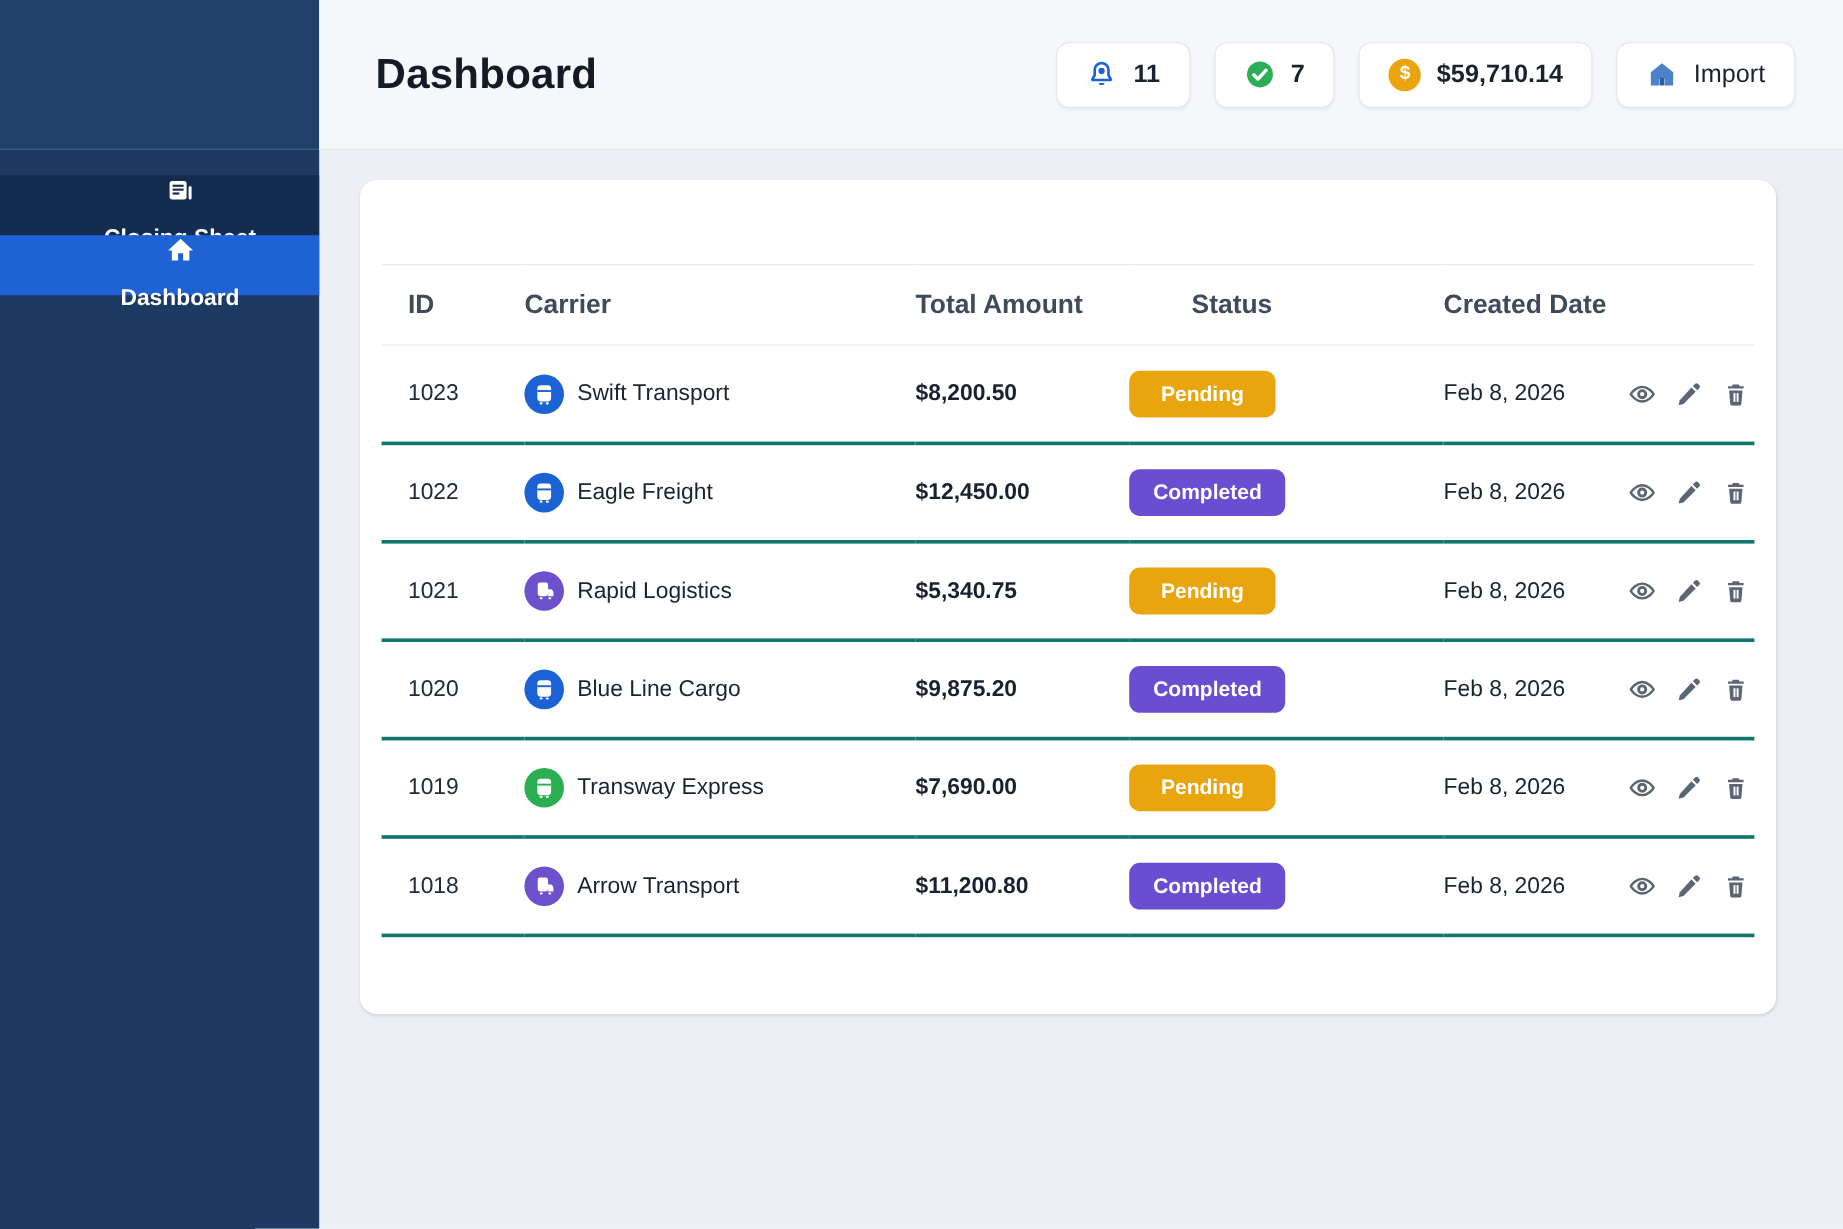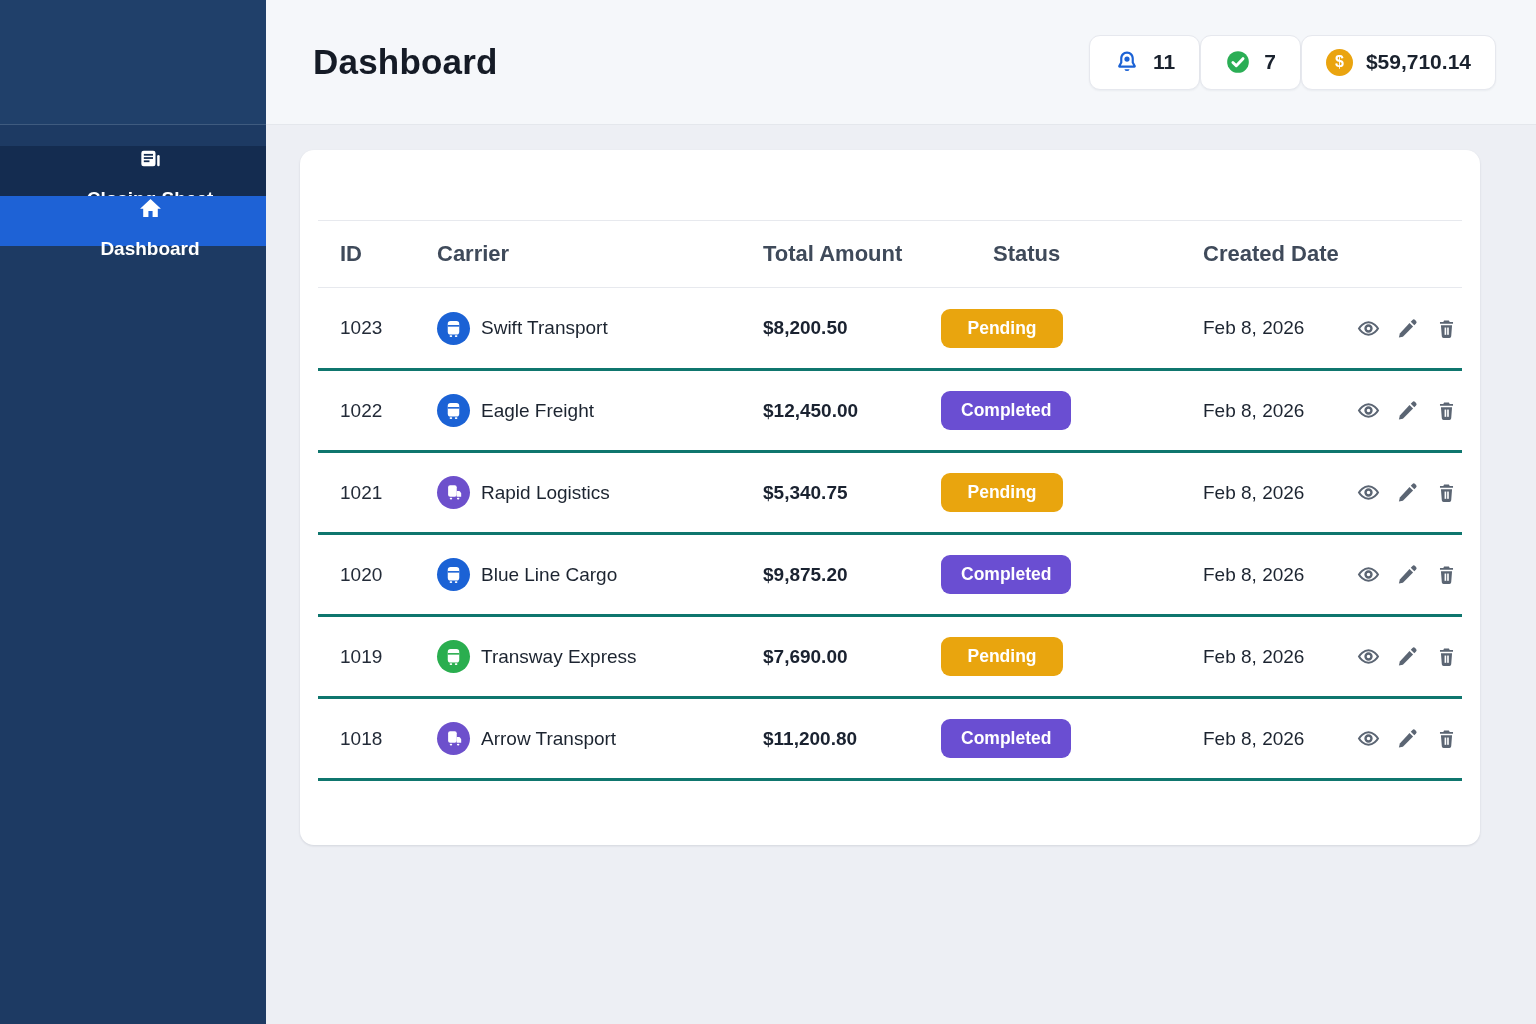--- a/index.html
+++ b/index.html
@@ -18,21 +18,21 @@
   .nav-item.closing { background:#142c50; }
   .nav-item.active { background:#1e62d6; }
   .nav-item svg { width:25px; height:25px; flex:0 0 auto; }
 
   
   .main { flex:1; display:flex; flex-direction:column; }
   .topbar { height:125px; min-height:125px; background:#f5f7fa;
     border-bottom:1px solid #e4e7ec; display:flex; align-items:center;
     padding:0 40px 0 47px; }
   .page-title { font-size:35px; font-weight:800; color:#151b26; letter-spacing:.2px; }
-  .topbar-badges { margin-left:auto; display:flex; align-items:flex-start; }
+  .topbar-badges { margin-left:auto; display:flex; gap:20px; align-items:flex-start; }
   .stat-card { background:#fff; border:1px solid #e6e8ee; border-radius:11px;
     height:55px; display:flex; align-items:center; gap:13px; padding:0 24px;
     box-shadow:0 1px 2px rgba(20,30,60,.05); cursor:pointer; }
   .stat-card .num { font-size:21px; font-weight:700; color:#1a222e; }
   .stat-card svg { width:26px; height:26px; }
   .round-ic { width:27px; height:27px; border-radius:50%; display:flex;
     align-items:center; justify-content:center; color:#fff; font-weight:800;
     font-size:16px; }
 
   
@@ -113,20 +113,27 @@
           <span class="num">7</span>
         </div>
 
         <div class="stat-card">
           <span class="round-ic" style="background:#eaa40f">
             <span>$</span>
           </span>
           <span class="num">$59,710.14</span>
         </div>
 
+        <div class="stat-card">
+          <svg viewBox="0 0 24 24">
+            <path d="M12 3.4L3.4 10.3v10.2h6.3v-5.4h4.6v5.4h6.3V10.3z" fill="#4c82c8"></path>
+            <rect x="10.1" y="14.6" width="3.8" height="5.9" fill="#2b5ca8"></rect>
+          </svg>
+          <span class="num" style="font-weight:500">Import</span>
+        </div>
 
       </div>
     </header>
 
     <div class="content">
       <div class="card">
         <table>
           <colgroup>
             <col class="c-id">
               <col class="c-carrier">

